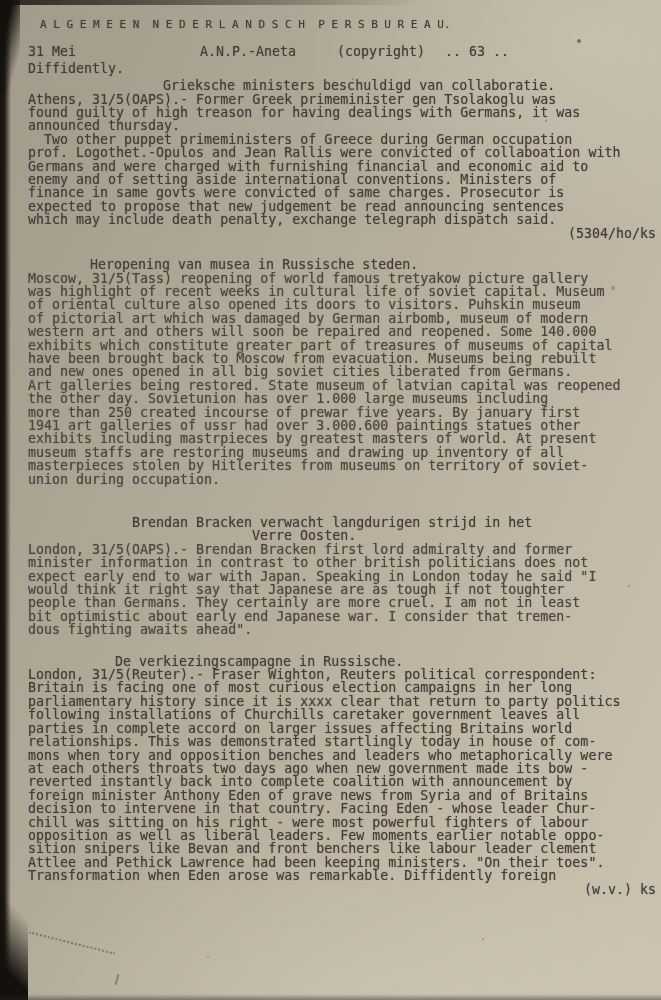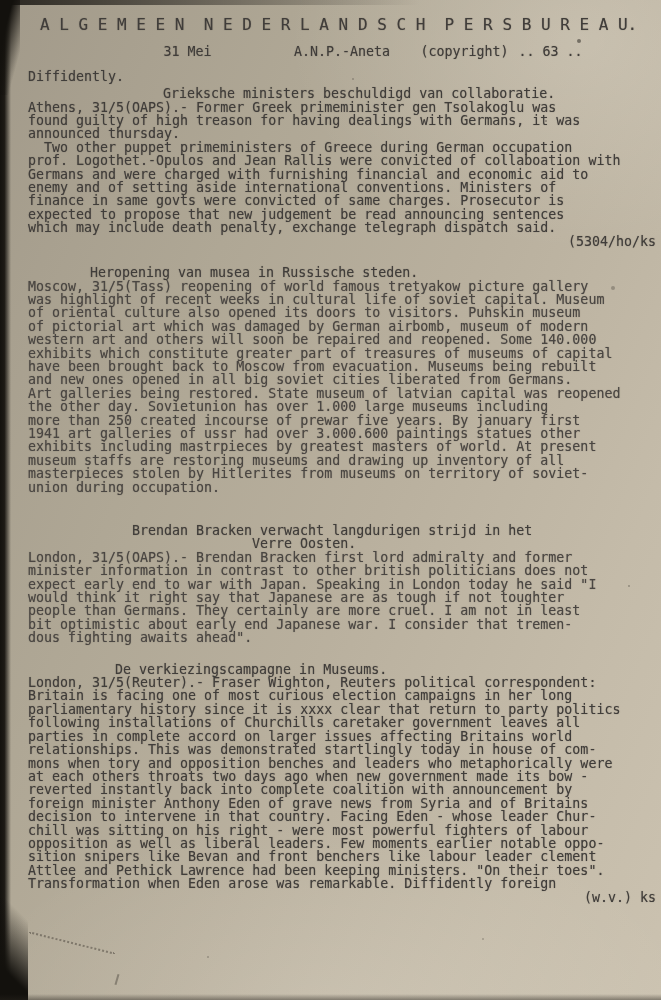--- a/index.html
+++ b/index.html
@@ -35,22 +35,22 @@
       352px 78px 0 rgba(50,45,40,.30); }
   .scribble { position:absolute; left:28px; top:942px; width:88px; height:0;
               border-top:2px dotted rgba(72,66,58,.50); transform:rotate(14deg); }
   .scribble-tick { position:absolute; left:116px; top:974px; width:2px; height:11px;
               background:rgba(72,66,58,.45); transform:rotate(16deg); }
 
   
   .content { position:absolute; left:28px; top:18px; width:628px;
              font-size:13.3px; line-height:13.4px; color:#403d3a;
              text-shadow:0 0 1px rgba(64,58,52,.55); }
-  .masthead { padding-left:12px; font-size:16px; white-space:pre; margin-bottom:14px; }
-  .byline-row { margin-bottom:11px; white-space:pre;text-align:center; }
+  .masthead { padding-left:12px; font-size:11px; white-space:pre; margin-bottom:14px; }
+  .byline-row { margin-bottom:3px; white-space:pre; }
   .cell { display:inline-block; vertical-align:top; }
   .cell-date { width:172px; }
   .cell-agency { width:137px; }
   .cell-copyright { width:108px; }
   .section-label { margin-bottom:0; }
 
   .article-title { white-space:pre; }
   .article-body  { white-space:pre; }
   .signoff { white-space:pre;text-align:right; }
   .signoff-right { margin-left:479px; }
@@ -116,21 +116,21 @@
       <div class="article-body">London, 31/5(OAPS).- Brendan Bracken first lord admiralty and former
 minister information in contrast to other british politicians does not
 expect early end to war with Japan. Speaking in London today he said "I
 would think it right say that Japanese are as tough if not toughter
 people than Germans. They certainly are more cruel. I am not in least
 bit optimistic about early end Japanese war. I consider that tremen-
 dous fighting awaits ahead".</div>
     </div>
 
     <div class="article a4">
-      <div class="article-title">De verkiezingscampagne in Museums.</div>
+      <div class="article-title">De verkiezingscampagne in Russische.</div>
       <div class="article-body">London, 31/5(Reuter).- Fraser Wighton, Reuters political correspondent:
 Britain is facing one of most curious election campaigns in her long
 parliamentary history since it is xxxx clear that return to party politics
 following installations of Churchills caretaker government leaves all
 parties in complete accord on larger issues affecting Britains world
 relationships. This was demonstrated startlingly today in house of com-
 mons when tory and opposition benches and leaders who metaphorically were
 at each others throats two days ago when new government made its bow -
 reverted instantly back into complete coalition with announcement by
 foreign minister Anthony Eden of grave news from Syria and of Britains

